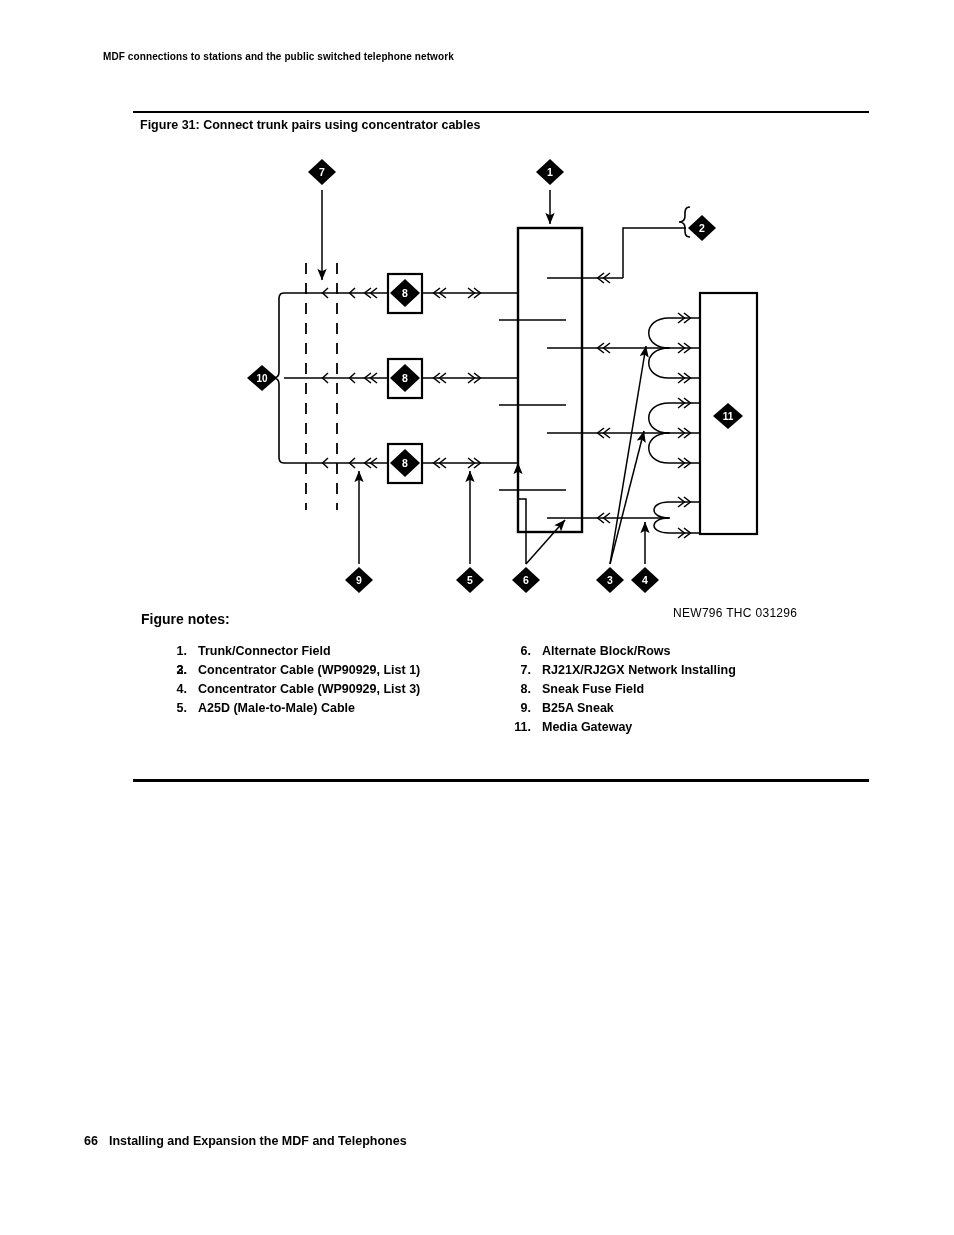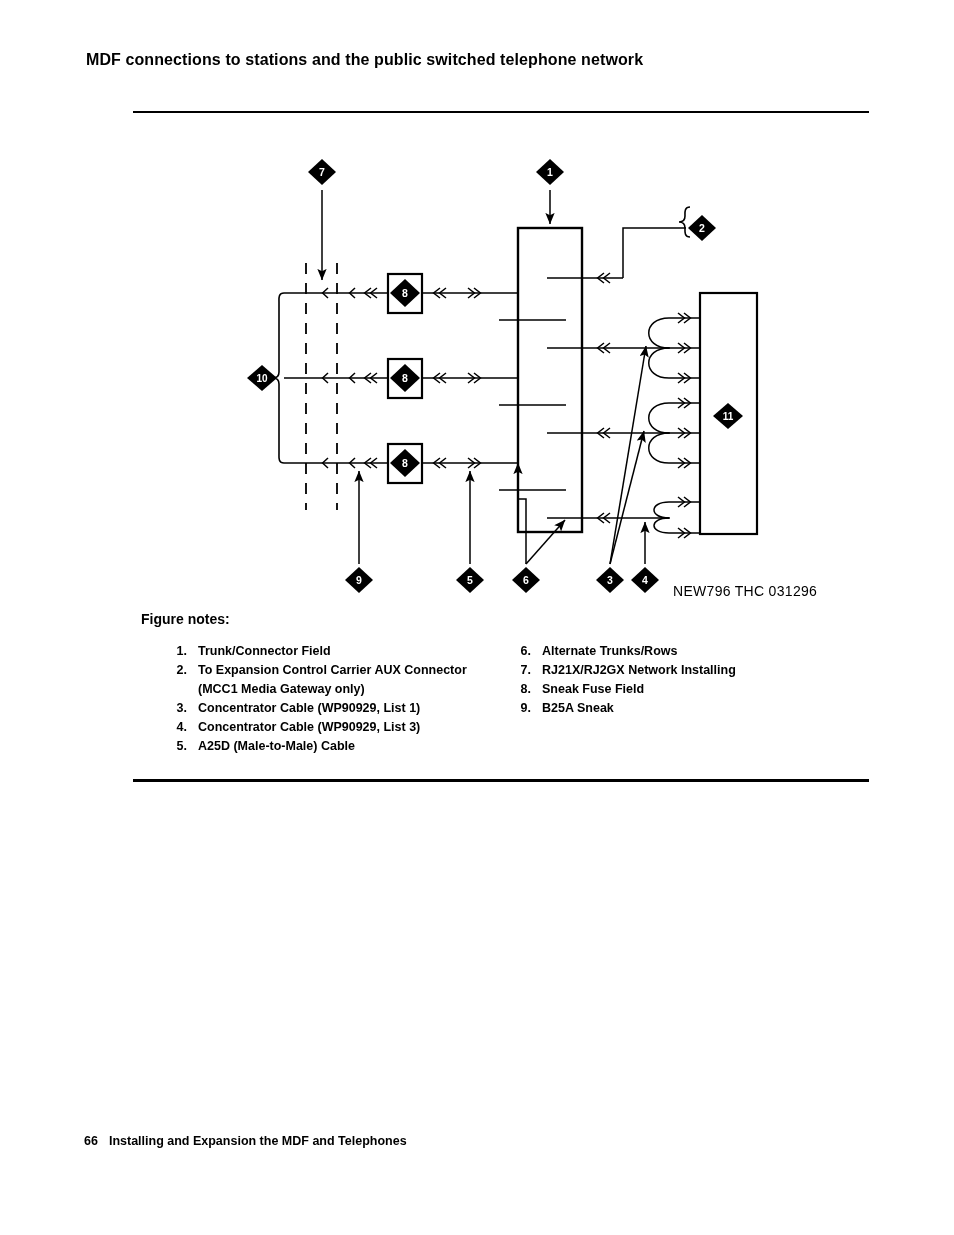--- a/index.html
+++ b/index.html
@@ -16,23 +16,23 @@
     color: #000000;
     overflow: hidden;
   }
   .page {
     position: absolute;
     inset: 0;
   }
   
   .running-head {
     position: absolute;
-    left: 86px;
+    left: 103px;
     top: 51px;
-    font-size: 16px;
+    font-size: 10px;
     font-weight: bold;
     letter-spacing: 0.1px;
     white-space: nowrap;
   }
   
   .fig-rule-top {
     position: absolute;
     left: 133px;
     top: 111px;
     width: 736px;
@@ -62,22 +62,22 @@
     top: 150px;
     width: 736px;
     height: 455px;
   }
   .art svg {
     display: block;
   }
   .art-code {
     position: absolute;
     left: 673px;
-    top: 583px;
-    font-size: 14px;
+    top: 606px;
+    font-size: 12px;
     letter-spacing: 0.3px;
     white-space: nowrap;
     color: #000;
   }
   
   .notes-title {
     position: absolute;
     left: 141px;
     top: 611px;
     font-size: 14px;
@@ -126,20 +126,21 @@
   .footer .pg { margin-right: 11px; }
 </style>
 </head>
 <body>
 
 <div class="page">
 
   <div class="running-head">MDF connections to stations and the public switched telephone network</div>
 
   <div class="fig-rule-top"></div>
+  <div class="fig-title">Figure 31: Connect trunk pairs using concentrator cables</div>
 
   <div class="art">
     <svg width="736" height="455" viewBox="0 0 736 455" xmlns="http://www.w3.org/2000/svg">
       <defs>
         <marker id="ah" markerWidth="9" markerHeight="9" refX="7.4" refY="3.1" orient="auto" markerUnits="strokeWidth">
           <path d="M0,0 L7.6,3.1 L0,6.2 L1.6,3.1 Z" fill="#000"></path>
         </marker>
         <g id="chevL">
           <path d="M7,-5 L0.6,0 L7,5" fill="none" stroke="#000" stroke-width="1.5"></path>
           <path d="M13,-5 L6.6,0 L13,5" fill="none" stroke="#000" stroke-width="1.5"></path>
@@ -385,53 +386,56 @@
 
   <div class="notes-cols">
     <div class="notes-col left">
       <ol class="notes-list">
         <li>
           <span class="num">1.</span>
           <span>Trunk/Connector Field</span>
         </li>
         <li>
           <span class="num">2.</span>
-          <span>To Expansion Control Carrier AUX Connector (MCC1 Media Gateway only)</span>
         </li>
         <li>
           <span class="num">3.</span>
           <span>Concentrator Cable (WP90929, List 1)</span>
         </li>
         <li>
           <span class="num">4.</span>
           <span>Concentrator Cable (WP90929, List 3)</span>
         </li>
         <li>
           <span class="num">5.</span>
           <span>A25D (Male-to-Male) Cable</span>
         </li>
       </ol>
     </div>
     <div class="notes-col right">
       <ol class="notes-list">
         <li>
           <span class="num">6.</span>
-          <span>Alternate Trunks/Rows</span>
+          <span>Alternate Block/Rows</span>
         </li>
         <li>
           <span class="num">7.</span>
           <span>RJ21X/RJ2GX Network Installing</span>
         </li>
         <li>
           <span class="num">8.</span>
           <span>Sneak Fuse Field</span>
         </li>
         <li>
           <span class="num">9.</span>
           <span>B25A Sneak</span>
+        </li>
+        <li>
+          <span class="num">11.</span>
+          <span>Media Gateway</span>
         </li>
       </ol>
     </div>
   </div>
 
   <div class="fig-rule-bottom"></div>
 
   <div class="footer">
     <span class="pg">66</span><span>Installing and Expansion the MDF and Telephones</span>
   </div>

